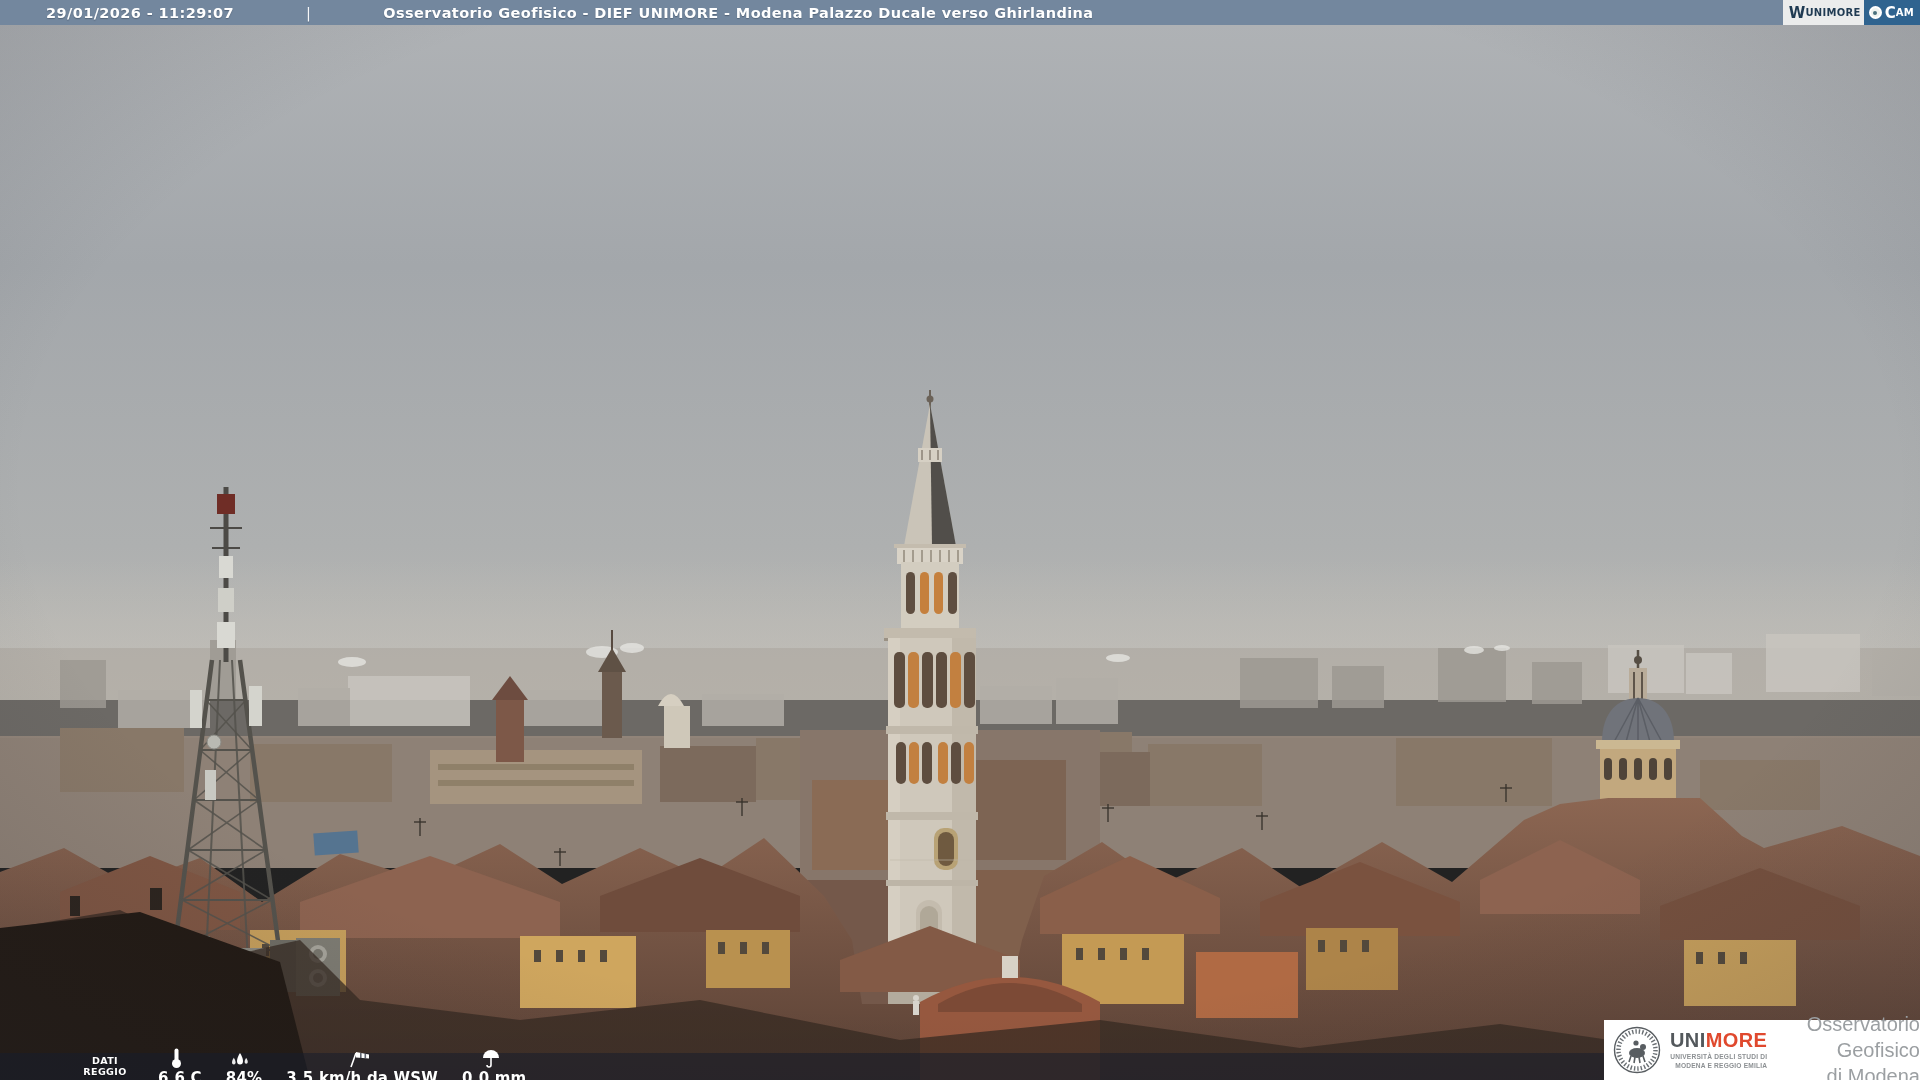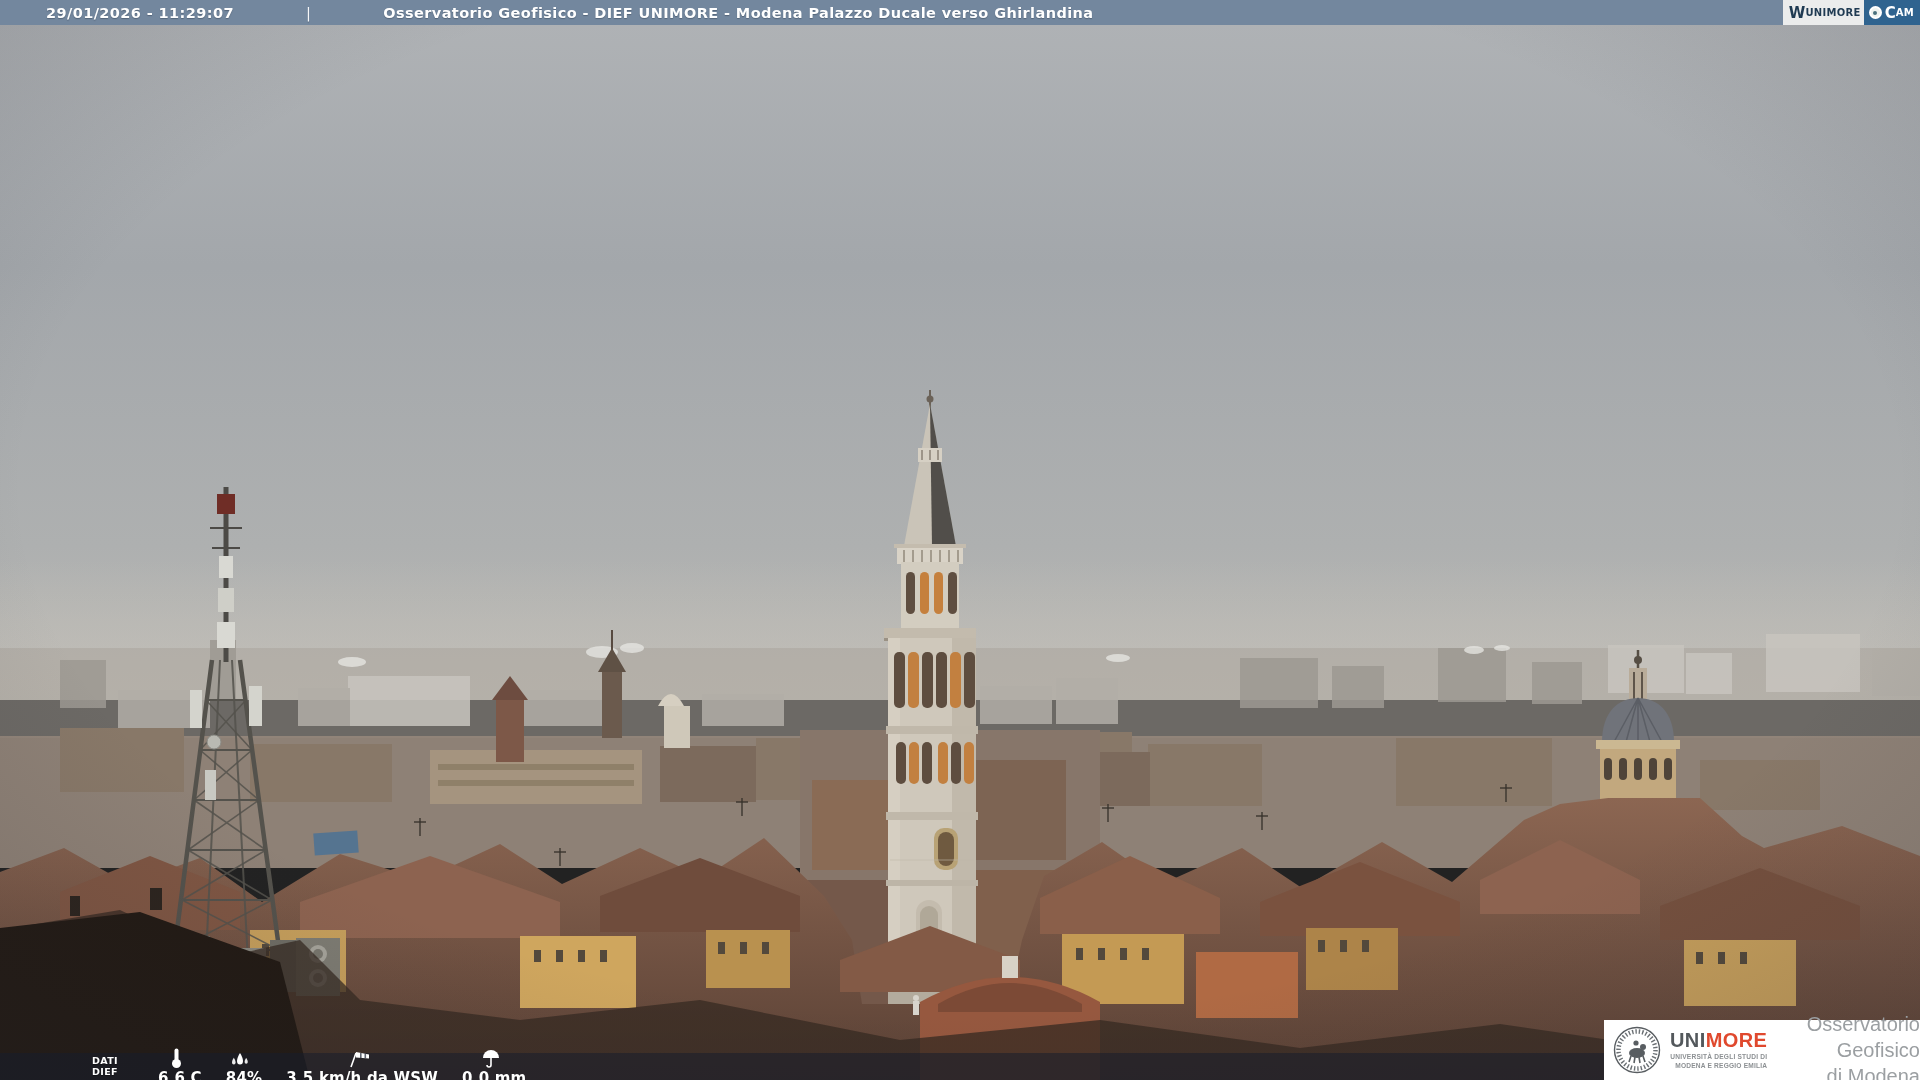--- a/index.html
+++ b/index.html
@@ -374,21 +374,21 @@
     <div class="wc-right">
       <span class="wc-lens"></span>
       <span class="wc-big">C</span>
       <span class="wc-small">AM</span>
     </div>
   </div>
 
   <div class="bottom-bar">
     <div class="dati">
       <div>DATI</div>
-      <div>DIEF</div>
+      <div>REGGIO</div>
     </div>
 
     <div class="reading">
       <span class="ricon">
         <svg width="15" height="22" viewBox="0 0 15 22" fill="#fff">
           <rect x="5.5" y="1.5" width="4" height="12.5" rx="2"></rect>
           <circle cx="7.5" cy="16.5" r="4.5"></circle>
         </svg>
       </span>
       <span>6.6 C</span>

